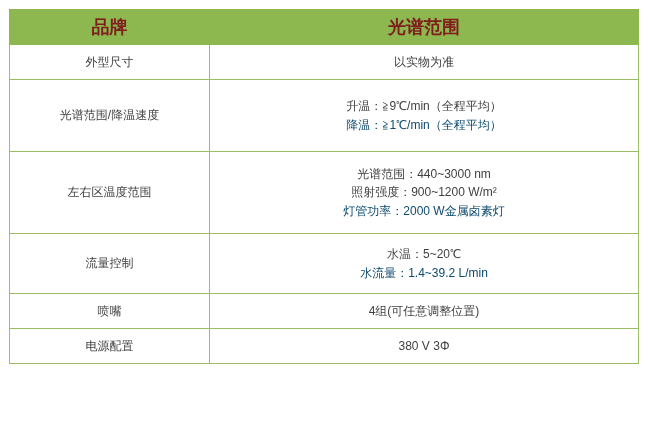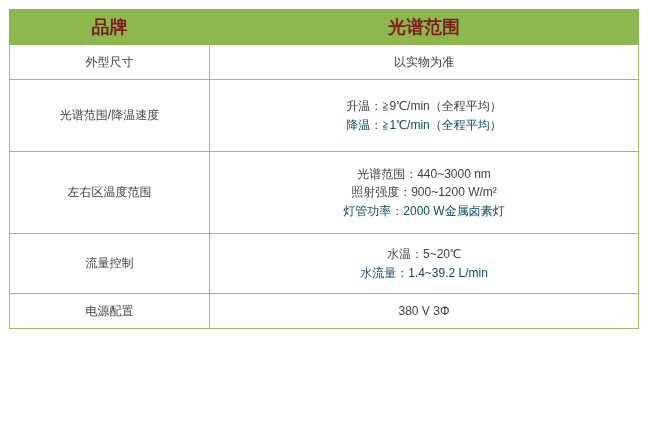--- a/index.html
+++ b/index.html
@@ -90,19 +90,25 @@
       </td>
     </tr>
     <tr class="mid">
       <td class="label-cell">流量控制</td>
       <td class="value-cell">
         <span class="line">水温：5~20℃</span>
         <span class="line muted">水流量：1.4~39.2 L/min</span>
       </td>
     </tr>
     <tr class="row-h30">
+      <td class="label-cell">喷嘴</td>
+      <td class="value-cell">
+        <span class="line">4组(可任意调整位置)</span>
+      </td>
+    </tr>
+    <tr class="row-h30">
       <td class="label-cell">电源配置</td>
       <td class="value-cell">
         <span class="line">380 V    3Φ</span>
       </td>
     </tr>
   </tbody>
 </table>
 
 </body></html>

